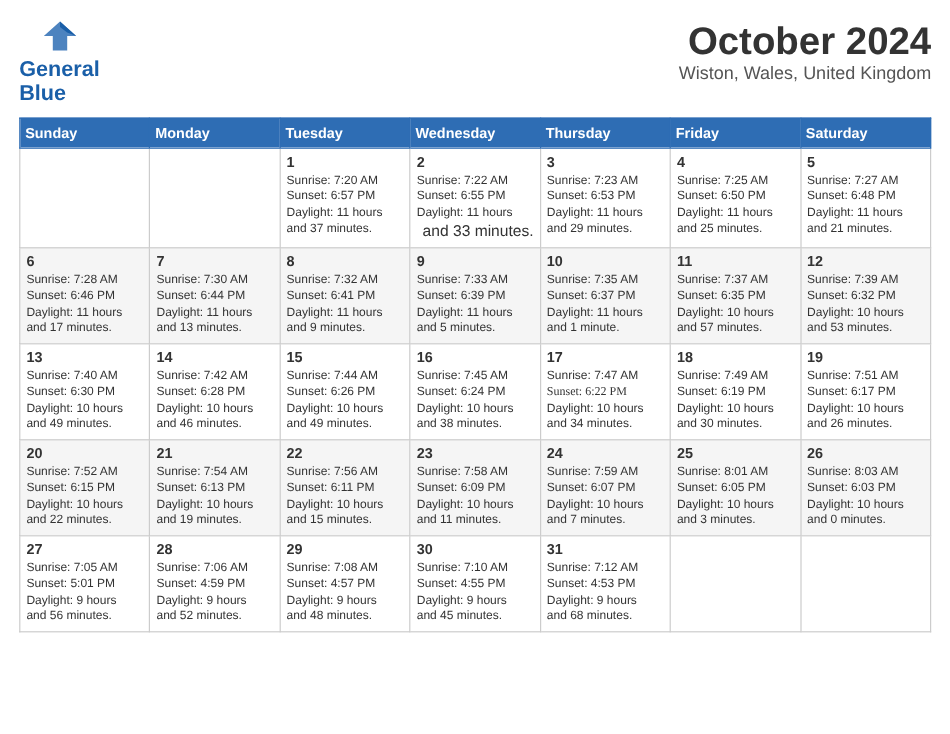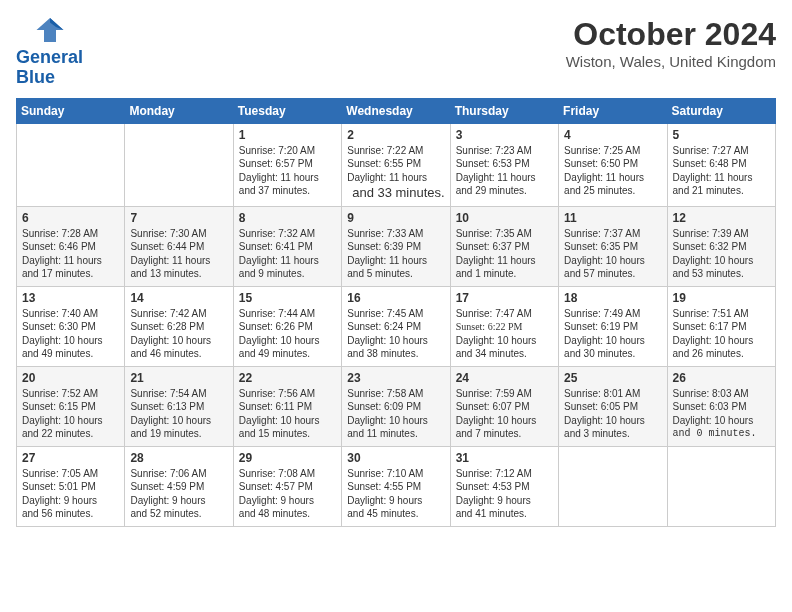--- a/index.html
+++ b/index.html
@@ -298,21 +298,21 @@
           <div style="font-size: 10px; line-height: 1.35;">Sunrise: 8:01 AM</div>
           <div style="font-size: 10px; line-height: 1.35;">Sunset: 6:05 PM</div>
           <div style="font-size: 10px; line-height: 1.35;">Daylight: 10 hours</div>
           <div style="font-size: 10px; line-height: 1.35;">and 3 minutes.</div>
         </td>
         <td>
           <span class="day-num">26</span>
           <div style="font-size: 10px; line-height: 1.35;">Sunrise: 8:03 AM</div>
           <div style="font-size: 10px; line-height: 1.35;">Sunset: 6:03 PM</div>
           <div style="font-size: 10px; line-height: 1.35;">Daylight: 10 hours</div>
-          <div style="font-size: 10px; line-height: 1.35; font-family: Liberation Mono, monospace;">and 0 minutes.</div>
+          <div style="font-size: 10px; line-height: 1.35;">and 0 minutes.</div>
         </td>
       </tr>
       <tr>
         <td>
           <span class="day-num">27</span>
           <div style="font-size: 10px; line-height: 1.35;">Sunrise: 7:05 AM</div>
           <div style="font-size: 10px; line-height: 1.35;">Sunset: 5:01 PM</div>
           <div style="font-size: 10px; line-height: 1.35;">Daylight: 9 hours</div>
           <div style="font-size: 10px; line-height: 1.35;">and 56 minutes.</div>
         </td>
@@ -335,19 +335,19 @@
           <div style="font-size: 10px; line-height: 1.35;">Sunrise: 7:10 AM</div>
           <div style="font-size: 10px; line-height: 1.35;">Sunset: 4:55 PM</div>
           <div style="font-size: 10px; line-height: 1.35;">Daylight: 9 hours</div>
           <div style="font-size: 10px; line-height: 1.35;">and 45 minutes.</div>
         </td>
         <td>
           <span class="day-num">31</span>
           <div style="font-size: 10px; line-height: 1.35;">Sunrise: 7:12 AM</div>
           <div style="font-size: 10px; line-height: 1.35;">Sunset: 4:53 PM</div>
           <div style="font-size: 10px; line-height: 1.35;">Daylight: 9 hours</div>
-          <div style="font-size: 10px; line-height: 1.35;">and 41 minutes.</div>
+          <div style="font-size: 10px; line-height: 1.35;">and 68 minutes.</div>
         </td>
         <td class="empty"></td>
         <td class="empty"></td>
       </tr>
     </tbody>
 </table>
 
 </body></html>

